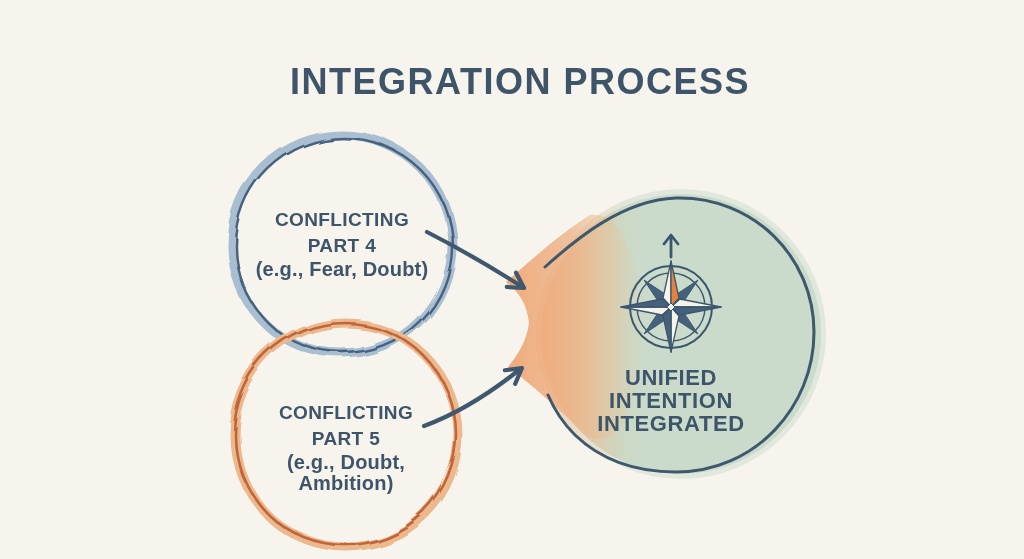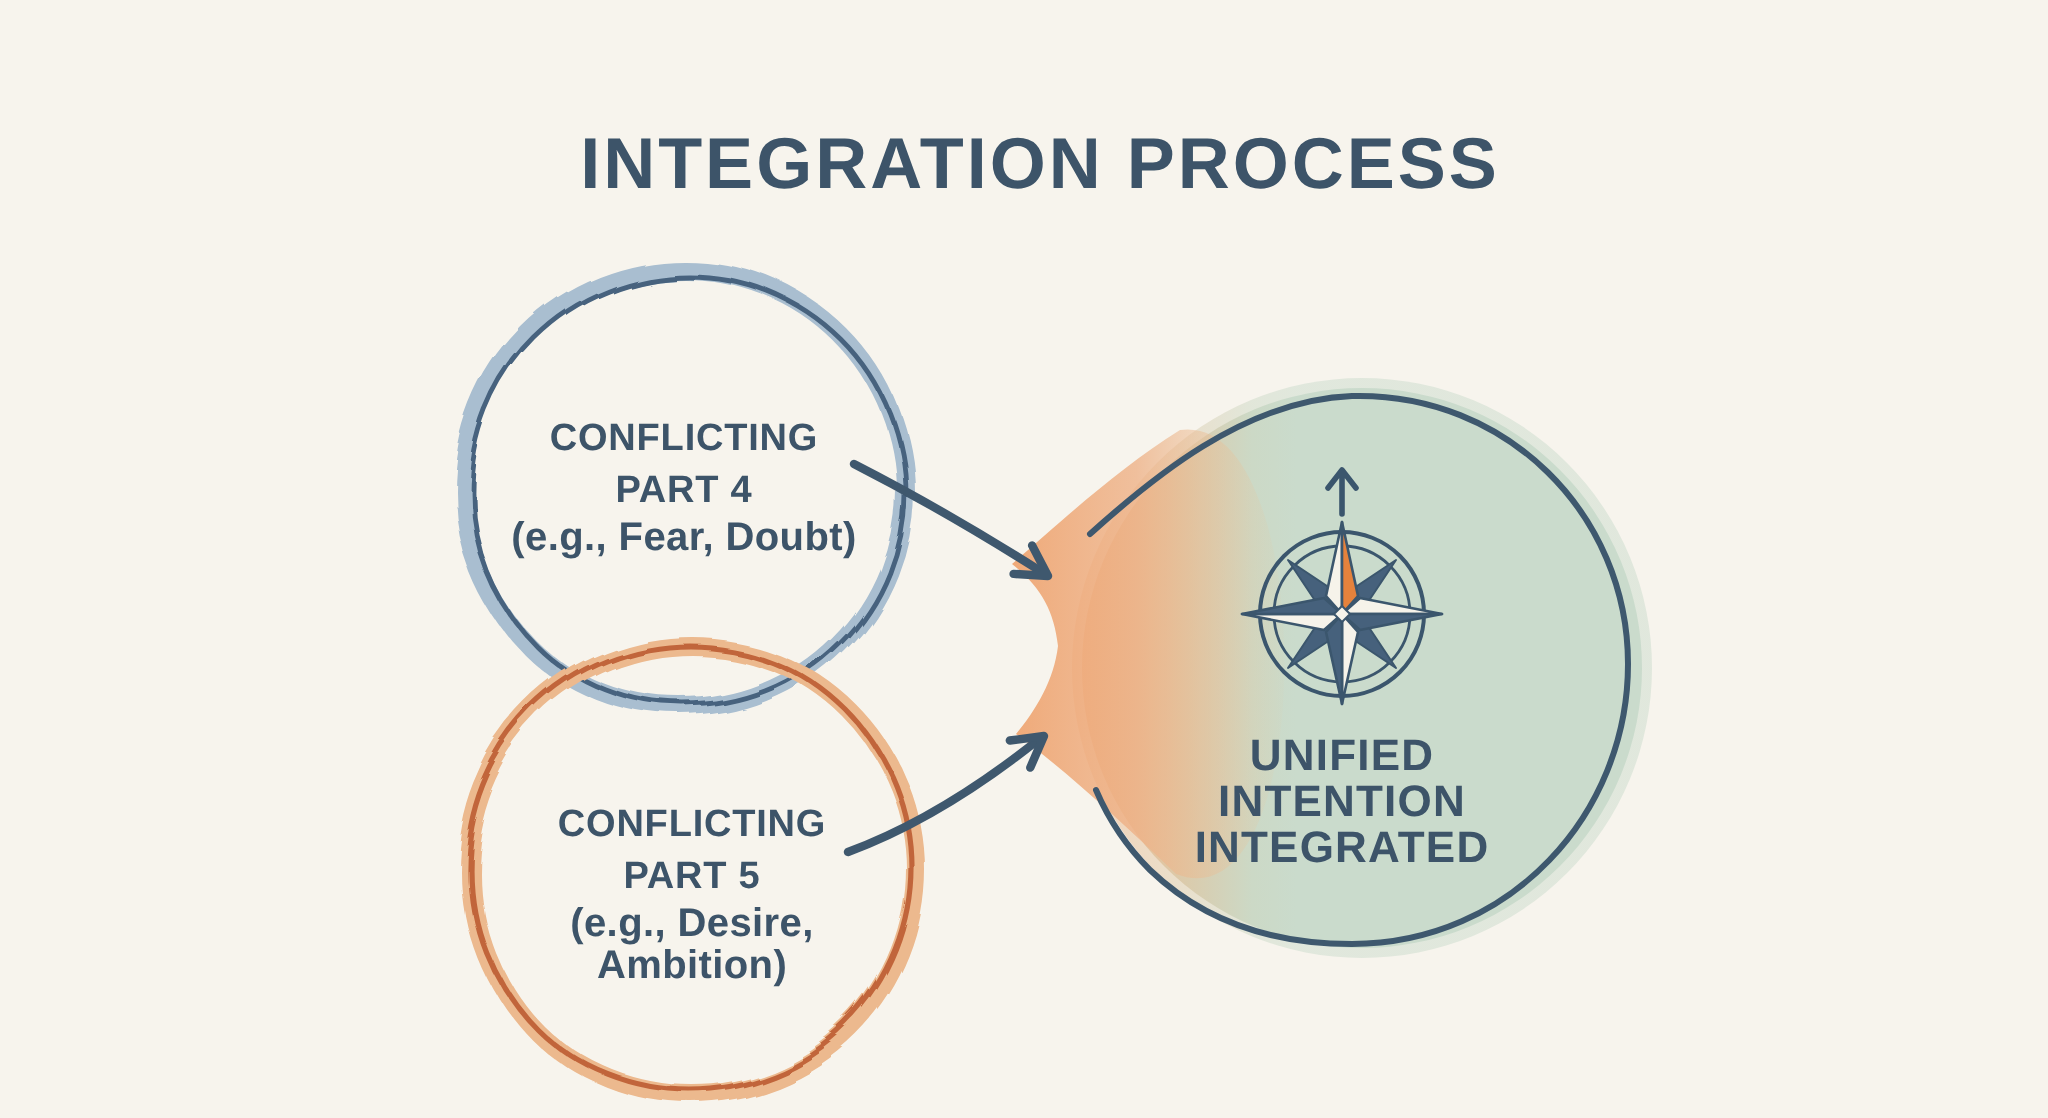--- a/index.html
+++ b/index.html
@@ -118,21 +118,21 @@
 
   <div class="txt label" style="left:342px;top:172px;">
     <div>CONFLICTING</div>
     <div>PART 4</div>
     <div class="example">(e.g., Fear, Doubt)</div>
   </div>
 
   <div class="txt label" style="left:346px;top:365px;">
     <div>CONFLICTING</div>
     <div>PART 5</div>
-    <div class="example">(e.g., Desire,</div>
+    <div class="example">(e.g., Doubt,</div>
     <div class="example">Ambition)</div>
   </div>
 
   <div class="txt result" style="left:671px;top:331px;">
     <div>UNIFIED</div>
     <div>INTENTION</div>
     <div>INTEGRATED</div>
   </div>
 
 

